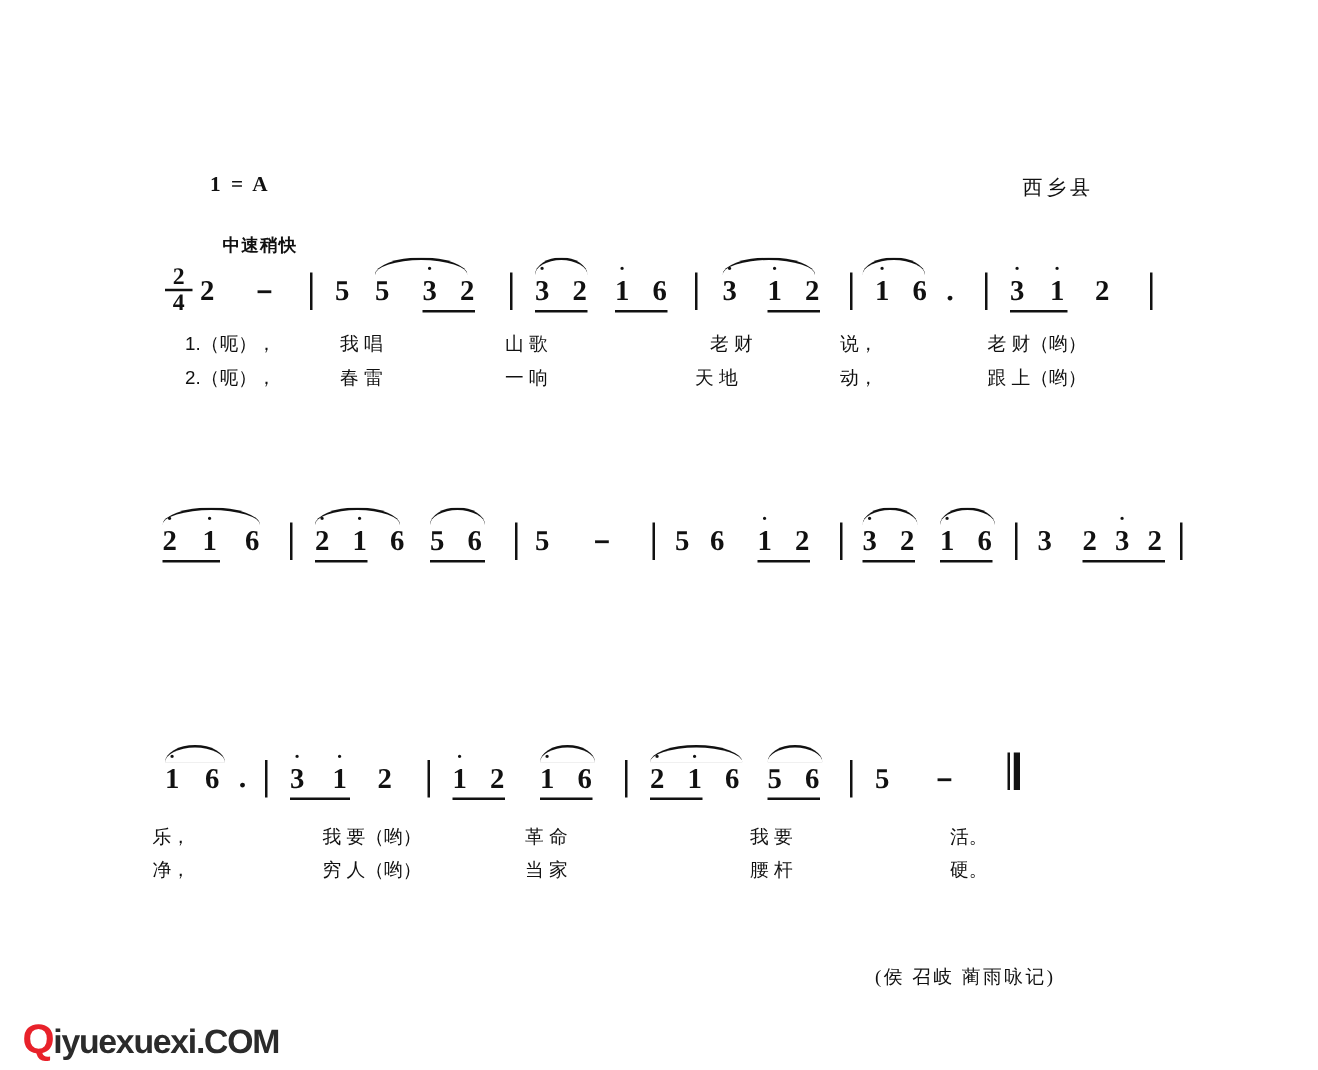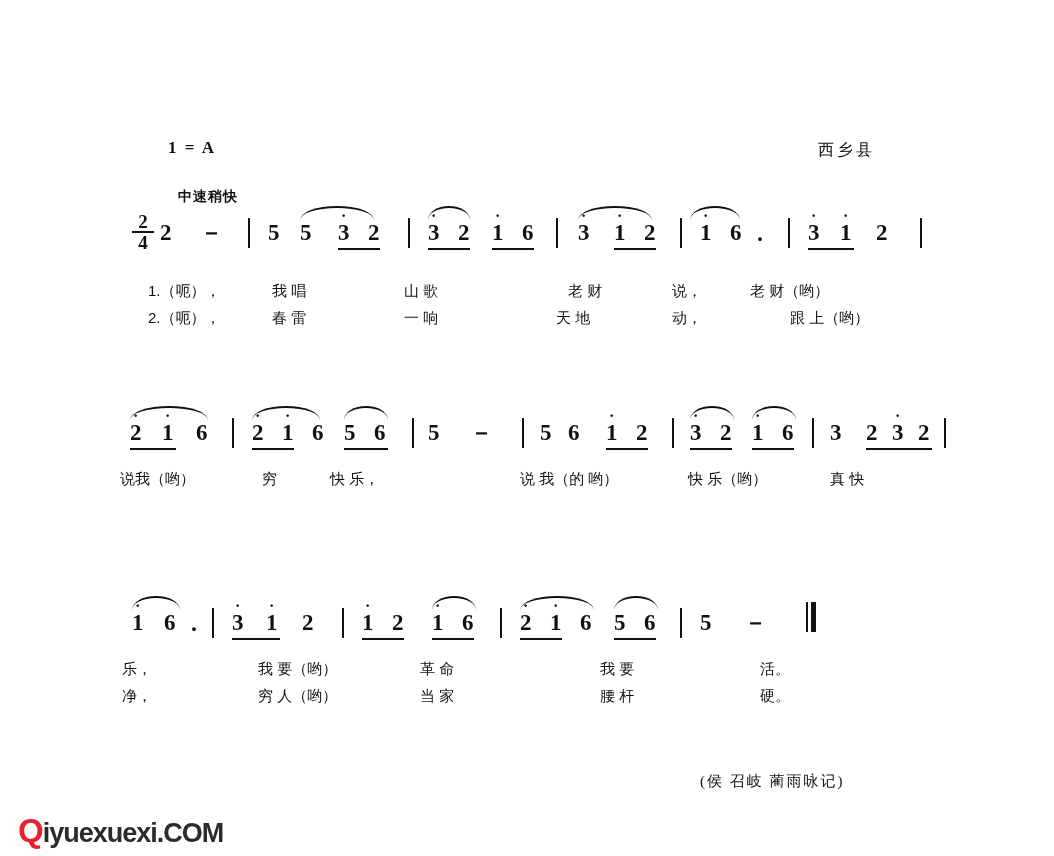--- a/index.html
+++ b/index.html
@@ -248,27 +248,27 @@
       <div class="note" style="left:876px; top:10px;"><span class="dotabove"></span><span>2</span></div>
 
       <div class="bar" style="left:248px; top:8px;"></div>
       <div class="bar" style="left:408px; top:8px;"></div>
       <div class="bar" style="left:556px; top:8px;"></div>
       <div class="bar" style="left:680px; top:8px;"></div>
       <div class="bar" style="left:788px; top:8px;"></div>
       <div class="bar" style="left:920px; top:8px;"></div>
     </div>
 
-    <div class="lyricrow" style="margin-top:26px;">
+    <div class="lyricrow" style="margin-top:10px;">
       <div class="lyric" style="left:148px;">1.（呃），</div>
       <div class="lyric" style="left:272px;">我 唱</div>
       <div class="lyric" style="left:404px;">山 歌</div>
       <div class="lyric" style="left:568px;">老 财</div>
       <div class="lyric" style="left:672px;">说，</div>
-      <div class="lyric" style="left:750px;">老 财（哟）</div>
+      <div class="lyric" style="left:790px;">老 财（哟）</div>
     </div>
     <div class="lyricrow">
       <div class="lyric" style="left:148px;">2.（呃），</div>
       <div class="lyric" style="left:272px;">春 雷</div>
       <div class="lyric" style="left:404px;">一 响</div>
       <div class="lyric" style="left:556px;">天 地</div>
       <div class="lyric" style="left:672px;">动，</div>
       <div class="lyric" style="left:790px;">跟 上（哟）</div>
     </div>
   </div>
@@ -318,28 +318,20 @@
       <div class="beam" style="left:866px; top:38px; width:66px;"></div>
 
       <div class="bar" style="left:232px; top:8px;"></div>
       <div class="bar" style="left:412px; top:8px;"></div>
       <div class="bar" style="left:522px; top:8px;"></div>
       <div class="bar" style="left:672px; top:8px;"></div>
       <div class="bar" style="left:812px; top:8px;"></div>
       <div class="bar" style="left:944px; top:8px;"></div>
     </div>
 
-    <div class="lyricrow" style="margin-top:14px;">
-      <div class="lyric" style="left:120px;">说我（哟）</div>
-      <div class="lyric" style="left:262px;">穷</div>
-      <div class="lyric" style="left:330px;">快    乐，</div>
-      <div class="lyric" style="left:520px;">说 我（的 哟）</div>
-      <div class="lyric" style="left:688px;">快 乐（哟）</div>
-      <div class="lyric" style="left:830px;">真  快</div>
-    </div>
   </div>
 
   <div class="system sys3">
     <div class="notes">
       <div class="slur" style="left:132px; top:-4px; width:48px;"></div>
       <div class="slur" style="left:432px; top:-4px; width:44px;"></div>
       <div class="slur" style="left:520px; top:-4px; width:74px;"></div>
       <div class="slur" style="left:614px; top:-4px; width:44px;"></div>
 
       <div class="note" style="left:132px; top:10px;"><span class="dotabove">·</span><span>1</span></div>

